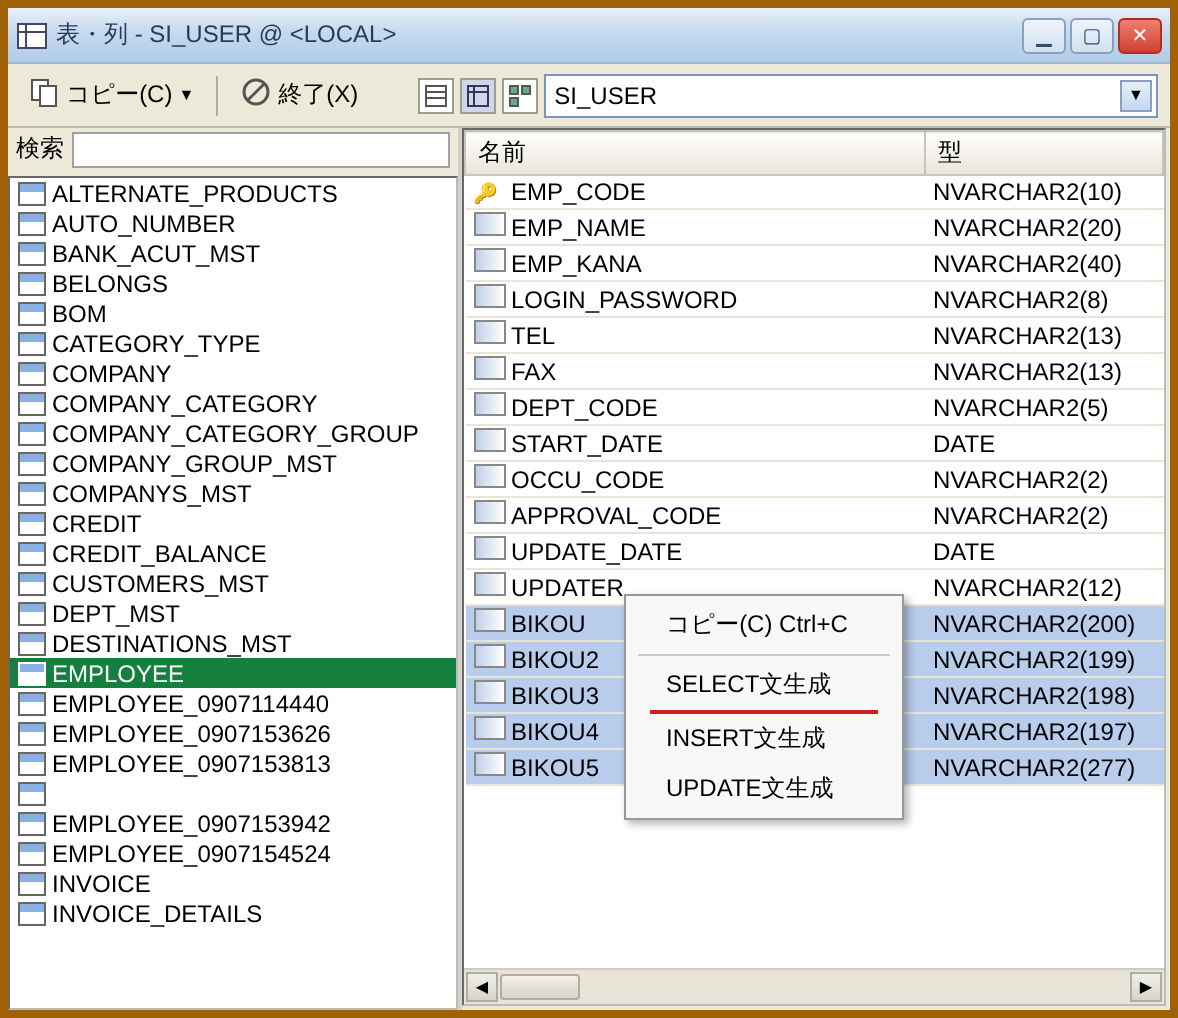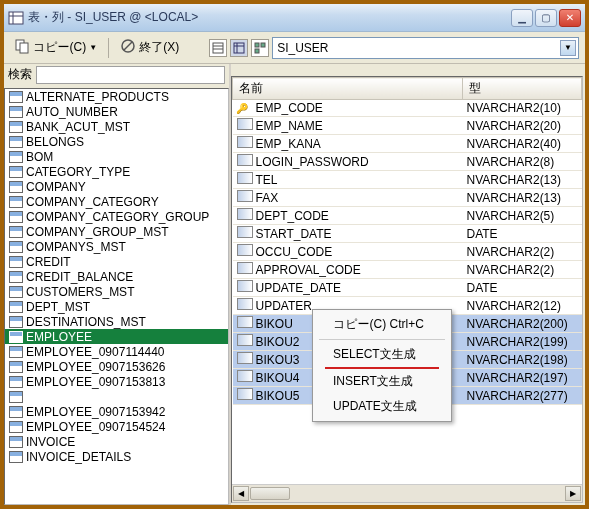--- a/index.html
+++ b/index.html
@@ -21,21 +21,21 @@
   .combo .arrow { position: absolute; right: 2px; top: 2px; width: 16px; height: 16px; background: linear-gradient(#e8f0f8,#c0d8f0); border: 1px solid #8aa0c0; display: flex; align-items: center; justify-content: center; font-size: 8px; }
   .body { flex: 1; display: flex; overflow: hidden; }
   .left-pane { width: 227px; display: flex; flex-direction: column; border-right: 2px solid #d4d0c8; }
   .search-row { height: 24px; display: flex; align-items: flex-start; padding: 2px 4px; gap: 4px; }
   .search-row input { flex: 1; height: 18px; border: 1px solid #a0a0a0; padding: 0 2px; font-size: 12px; }
   .tree { flex: 1; background: #fff; border: 1px inset #bbb; overflow-y: scroll; position: relative; }
   .tree-item { display: flex; align-items: center; height: 15px; padding-left: 4px; gap: 3px; cursor: pointer; white-space: nowrap; }
   .tree-item.selected { background: #15803d; color: #fff; }
   .table-icon { width: 14px; height: 12px; display: inline-block; border: 1px solid #666; background: linear-gradient(to bottom, #88b0e0 40%, #fff 40%); flex-shrink: 0; }
   .tree-item.selected .table-icon { border-color: #fff; }
-  .right-pane { flex: 1; display: flex; flex-direction: column; background: #fff; border: 1px inset #bbb; margin: 12px 2px 2px 0; overflow: hidden; }
+  .right-pane { flex: 1; display: flex; flex-direction: column; background: #fff; border: 1px inset #bbb; margin: 0 2px 2px 0; overflow: hidden; }
   .grid { flex: 1; overflow: auto; position: relative; }
   .grid table { border-collapse: collapse; width: 100%; font-size: 12px; }
   .grid th { background: linear-gradient(#fff,#e8e4d8); border: 1px solid #c8c4b8; text-align: left; padding: 2px 6px; font-weight: normal; height: 20px; position: sticky; top: 0; }
   .grid td { padding: 1px 4px; border-bottom: 1px solid #e8e4d8; height: 17px; white-space: nowrap; }
   .grid tr.sel td { background: #b8ccec; }
   .col-icon { width: 16px; height: 12px; display: inline-block; margin-right: 3px; }
   .col-icon.key::before { content: "🔑"; font-size: 10px; }
   .col-icon.norm { border: 1px solid #888; background: linear-gradient(90deg,#c0d0e8,#fff); }
   .context-menu { position: absolute; background: #f8f8f8; border: 1px solid #999; box-shadow: 2px 2px 4px rgba(0,0,0,.3); padding: 2px; z-index: 50; }
   .context-menu .mitem { padding: 4px 18px 4px 18px; cursor: pointer; white-space: nowrap; position: relative; }

